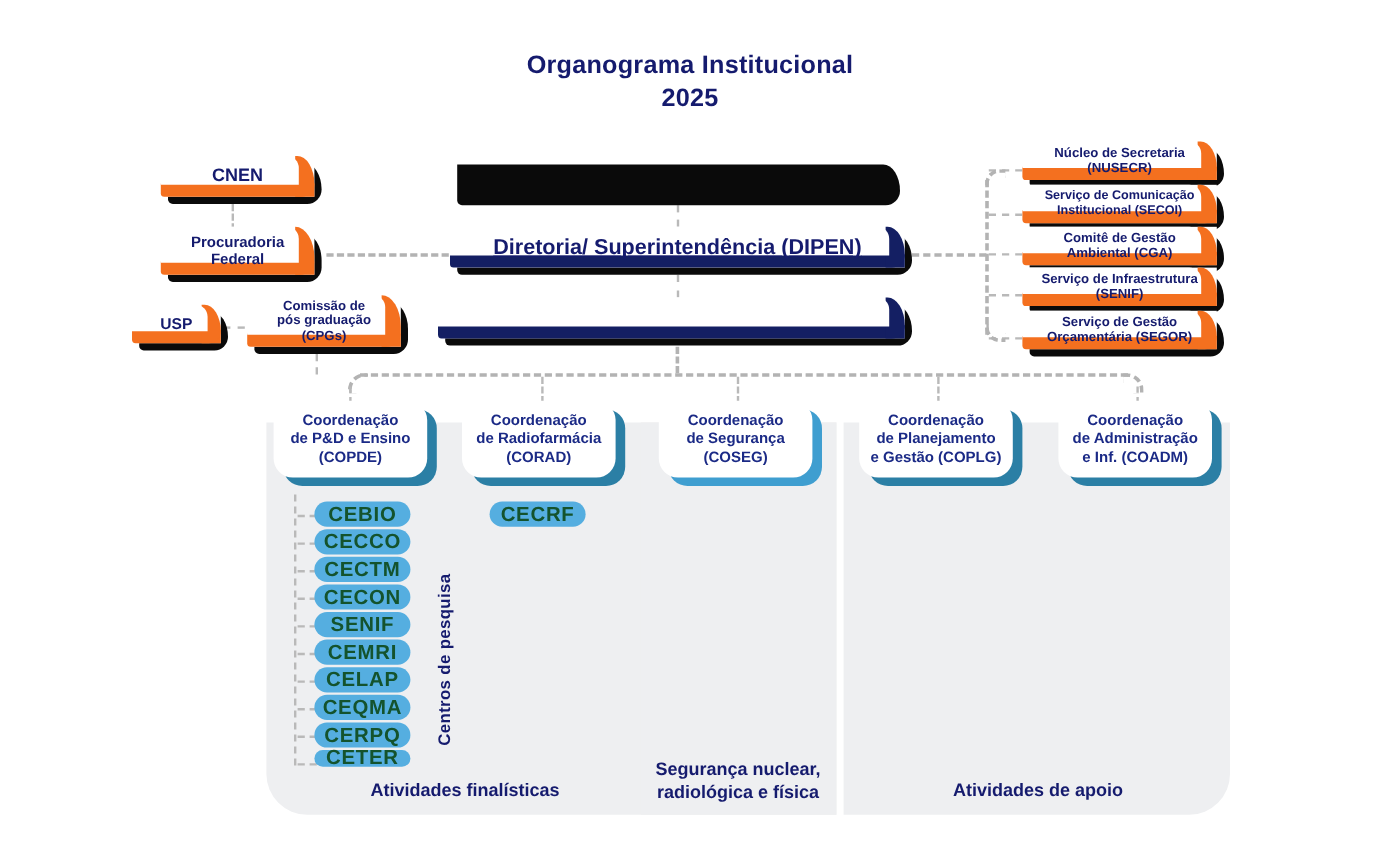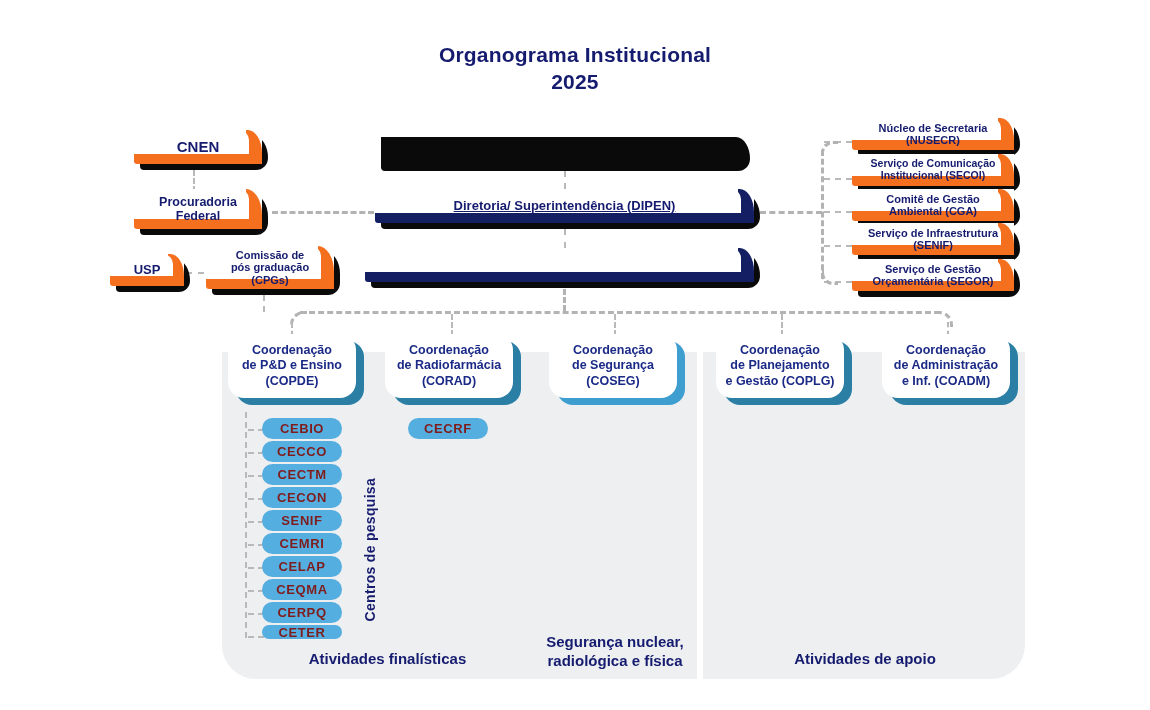--- a/index.html
+++ b/index.html
@@ -90,23 +90,23 @@
   .panel{
     position:absolute;background:#eeeff1;z-index:1;
   }
   .panel.p1{border-bottom-left-radius:34px;}
   .panel.p3{border-bottom-right-radius:34px;}
 
   
   .pill{
     position:absolute;
     background:#55aee0;
-    color:#7f1d1d;
+    color:#14532d;
     border-radius:11px;
-    font-size:13px;font-weight:bold;
+    font-size:17px;font-weight:bold;
     letter-spacing:.6px;
     display:flex;align-items:center;justify-content:center;
     z-index:7;
   }
 
   
   #centros-label{
     position:absolute;
     color:#151b6e;font-weight:bold;font-size:14px;
     writing-mode:vertical-rl;transform:rotate(180deg);
@@ -228,21 +228,21 @@
   <div class="box3d orange" style="left:206px;top:246px;width:128px;height:43px;font-size:11px;flex-direction:column;">
     <div class="face"></div>
     <span class="lbl">Comissão de</span>
     <span class="lbl">pós graduação</span>
     <span class="lbl">(CPGs)</span>
   </div>
 
   <div class="shadow3d" style="left:381px;top:137px;width:369px;height:34px;"></div>
 
   <div class="shadow3d" style="left:381px;top:195px;width:379px;height:34px;"></div>
-  <div class="box3d navy" style="left:375px;top:189px;width:379px;height:34px;font-size:13px;text-decoration:underline;">
+  <div class="box3d navy" style="left:375px;top:189px;width:379px;height:34px;font-size:18px;text-decoration:underline;">
     <div class="face"></div>
     <span class="lbl">Diretoria/ Superintendência (DIPEN)</span>
   </div>
 
   <div class="shadow3d" style="left:371px;top:254px;width:389px;height:34px;"></div>
   <div class="box3d navy" style="left:365px;top:248px;width:389px;height:34px;font-size:17px;">
     <div class="face"></div>
   </div>
 
   <div class="shadow3d" style="left:858px;top:124px;width:162px;height:32px;"></div>

